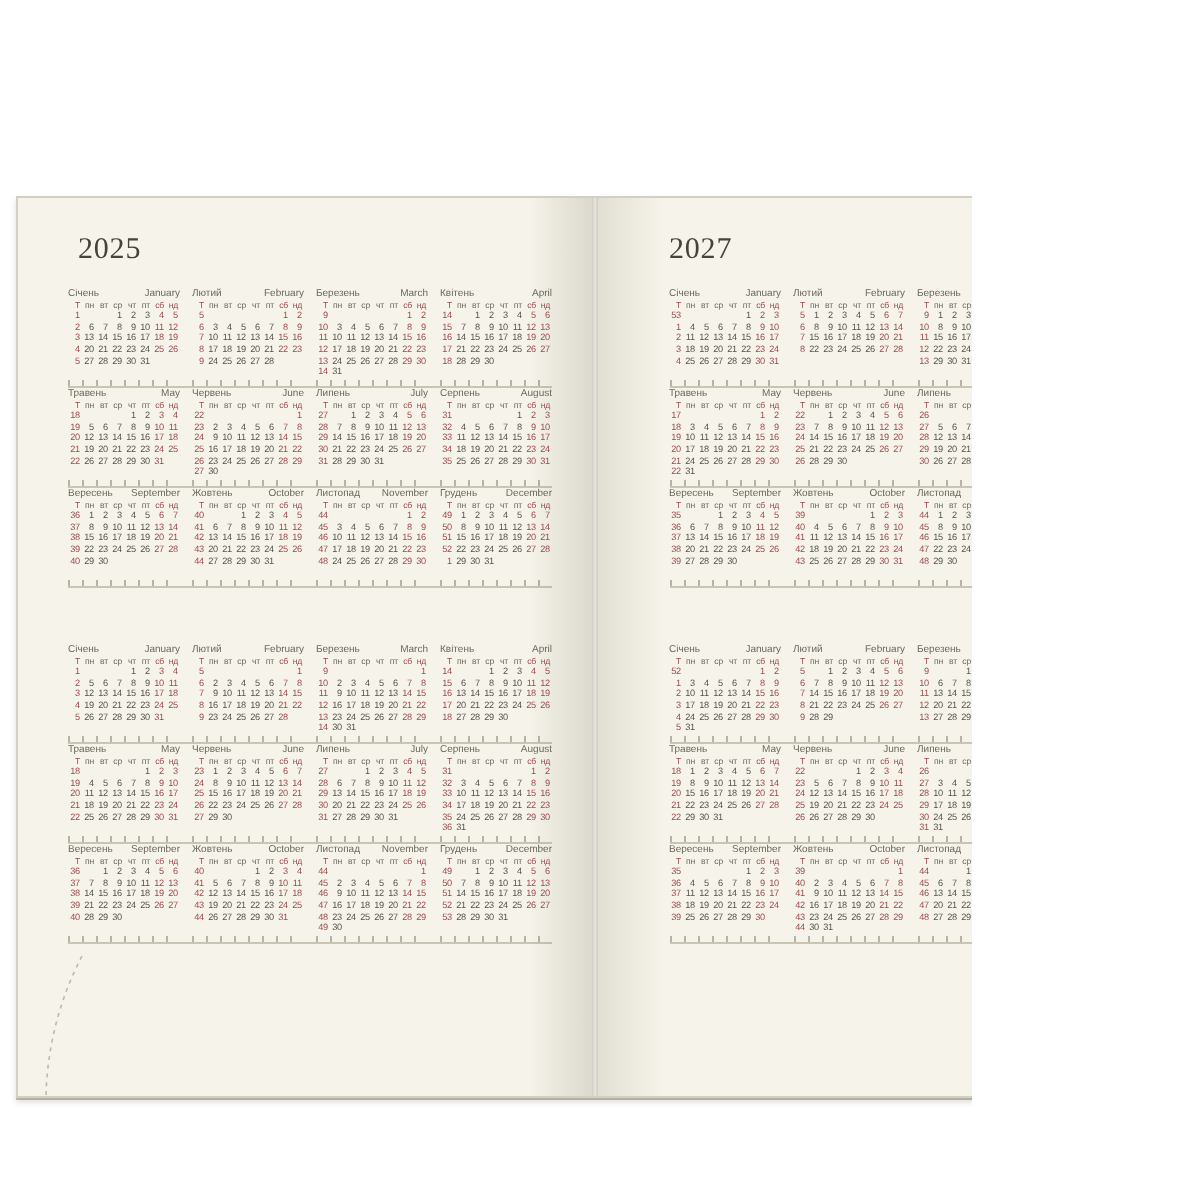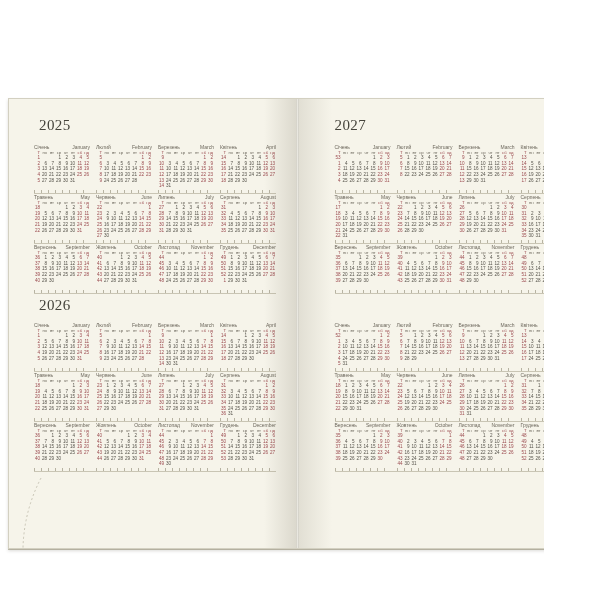--- a/index.html
+++ b/index.html
@@ -1,16 +1,16 @@
 <!DOCTYPE html>
 <html style="--canvas: #ffffff; --page: #f6f4ea; --accent-red: #9b4a4f; --ink: #55524a; --muted: #6c675c; --rule: #c9c5b4; --tick: #b7b3a2; --edge: #d3d0c1; --year: #45433b; --perforation: #bdb9a8;"><head>
 <meta charset="utf-8">
 <style>
   html,body{margin:0;padding:0;}
-  .canvas{position:relative;width:544px;height:600px;background:var(--canvas,#fff);overflow:hidden;
+  .canvas{position:relative;width:486px;height:600px;background:var(--canvas,#fff);overflow:hidden;
           font-family:"Liberation Sans",sans-serif;}
   .spread{position:absolute;left:8px;top:98px;width:577px;height:449px;
           border:1px solid var(--edge);box-shadow:0 2px 3px rgba(60,55,40,.18),0 1px 0 #c9c6b7;}
   .page{position:absolute;top:0;height:100%;width:288.5px;background:var(--page);}
   .page.left{left:0;}
   .page.right{right:0;}
   .page.left::after{content:"";position:absolute;top:0;right:0;width:34px;height:100%;
           background:linear-gradient(to right,rgba(105,98,80,0),rgba(105,98,80,.20));pointer-events:none;}
   .page.right::before{content:"";position:absolute;top:0;left:0;width:34px;height:100%;
           background:linear-gradient(to left,rgba(105,98,80,0),rgba(105,98,80,.15));pointer-events:none;}
@@ -826,21 +826,20 @@
                 <span class="cal-cell"></span>
                 <span class="cal-cell"></span>
                 <span class="cal-cell"></span>
                 <span class="cal-cell"></span>
                 <span class="cal-cell red"></span>
                 <span class="cal-cell red"></span>
               </div>
               <div class="comb"></div>
             </div>
           </div>
-          <div class="year-label align-left" style="top: 198px;">2026</div>
           <div class="month-row" style="top: 222px;">
             <div class="month">
               <div class="month-title">
                 <span>Січень</span>
                 <span>January</span>
               </div>
               <div class="cal-grid">
                 <span class="cal-cell hdr red">Т</span>
                 <span class="cal-cell hdr">пн</span>
                 <span class="cal-cell hdr">вт</span>

